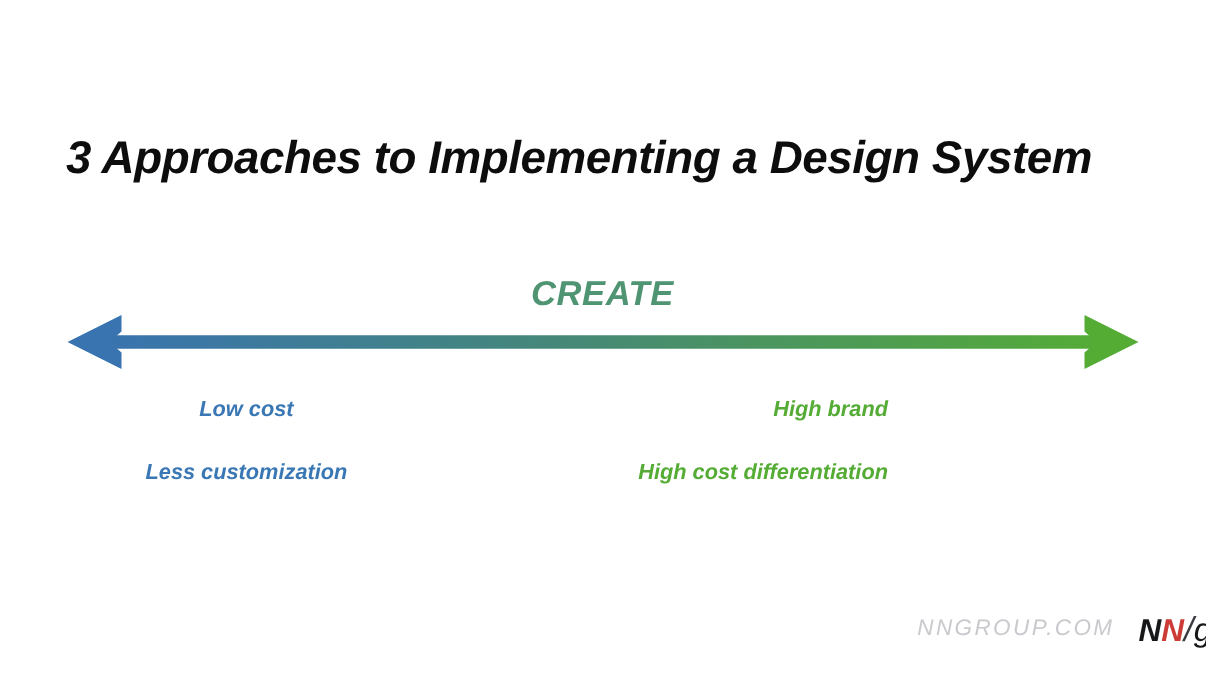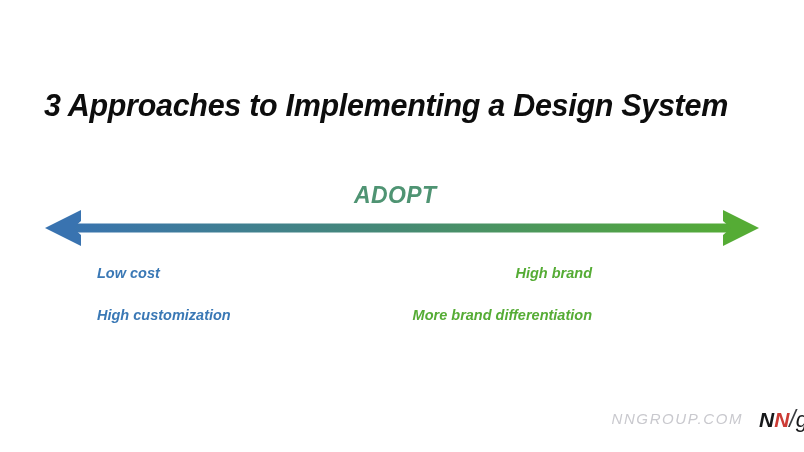--- a/index.html
+++ b/index.html
@@ -67,21 +67,21 @@
   
   .attr-col {
     position: absolute;
     font-size: 14.5px;
     font-weight: bold;
     line-height: 42px;
   }
   #attrs-left {
     left: 97px;
     top: 252px;
-    text-align: left;
+    text-align: center;
     color: #3a78b5;
   }
   #attrs-right {
     right: 92px;
     top: 252px;
     text-align: right;
     color: #55ac35;
   }
   .attr-item { white-space: nowrap; }
 
@@ -122,21 +122,21 @@
   #footer-logo .g  { color: #17181a; font-weight: normal; font-size: 22px; }
 </style>
 </head>
 <body>
 
 <div id="slide">
 
   <div id="slide-title">3 Approaches to Implementing a Design System</div>
 
 
-  <div class="spectrum-label" id="label-adapt">ADOPT</div>
+  <div class="spectrum-label" id="label-adapt">CREATE</div>
 
 
   <div id="arrow-wrap">
     <svg id="arrow-svg" viewBox="0 0 724 48" xmlns="http://www.w3.org/2000/svg">
       <defs>
         <linearGradient id="shaftGrad" x1="0" y1="0" x2="1" y2="0">
           <stop offset="0%" stop-color="#3973b0"></stop>
           <stop offset="50%" stop-color="#468a73"></stop>
           <stop offset="100%" stop-color="#55ac35"></stop>
         </linearGradient>
@@ -145,26 +145,26 @@
       <rect x="26" y="19.5" width="672" height="9" fill="url(#shaftGrad)"></rect>
 
       <path d="M 5 24 L 41 6 L 41 17 L 33 24 L 41 31 L 41 42 Z" fill="#3973b0"></path>
 
       <path d="M 719 24 L 683 6 L 683 17 L 691 24 L 683 31 L 683 42 Z" fill="#55ac35"></path>
     </svg>
   </div>
 
   <div class="attr-col" id="attrs-left">
     <div class="attr-item">Low cost</div>
-    <div class="attr-item">High customization</div>
+    <div class="attr-item">Less customization</div>
   </div>
 
   <div class="attr-col" id="attrs-right">
     <div class="attr-item">High brand</div>
-    <div class="attr-item">More brand differentiation</div>
+    <div class="attr-item">High cost differentiation</div>
   </div>
 
   <div id="footer">
     <div id="footer-site">NNGROUP.COM</div>
     <div id="footer-logo">
       <span class="n1">N</span><span class="n2">N</span><span class="sl">/</span><span class="g">g</span>
     </div>
   </div>
 
 </div>

